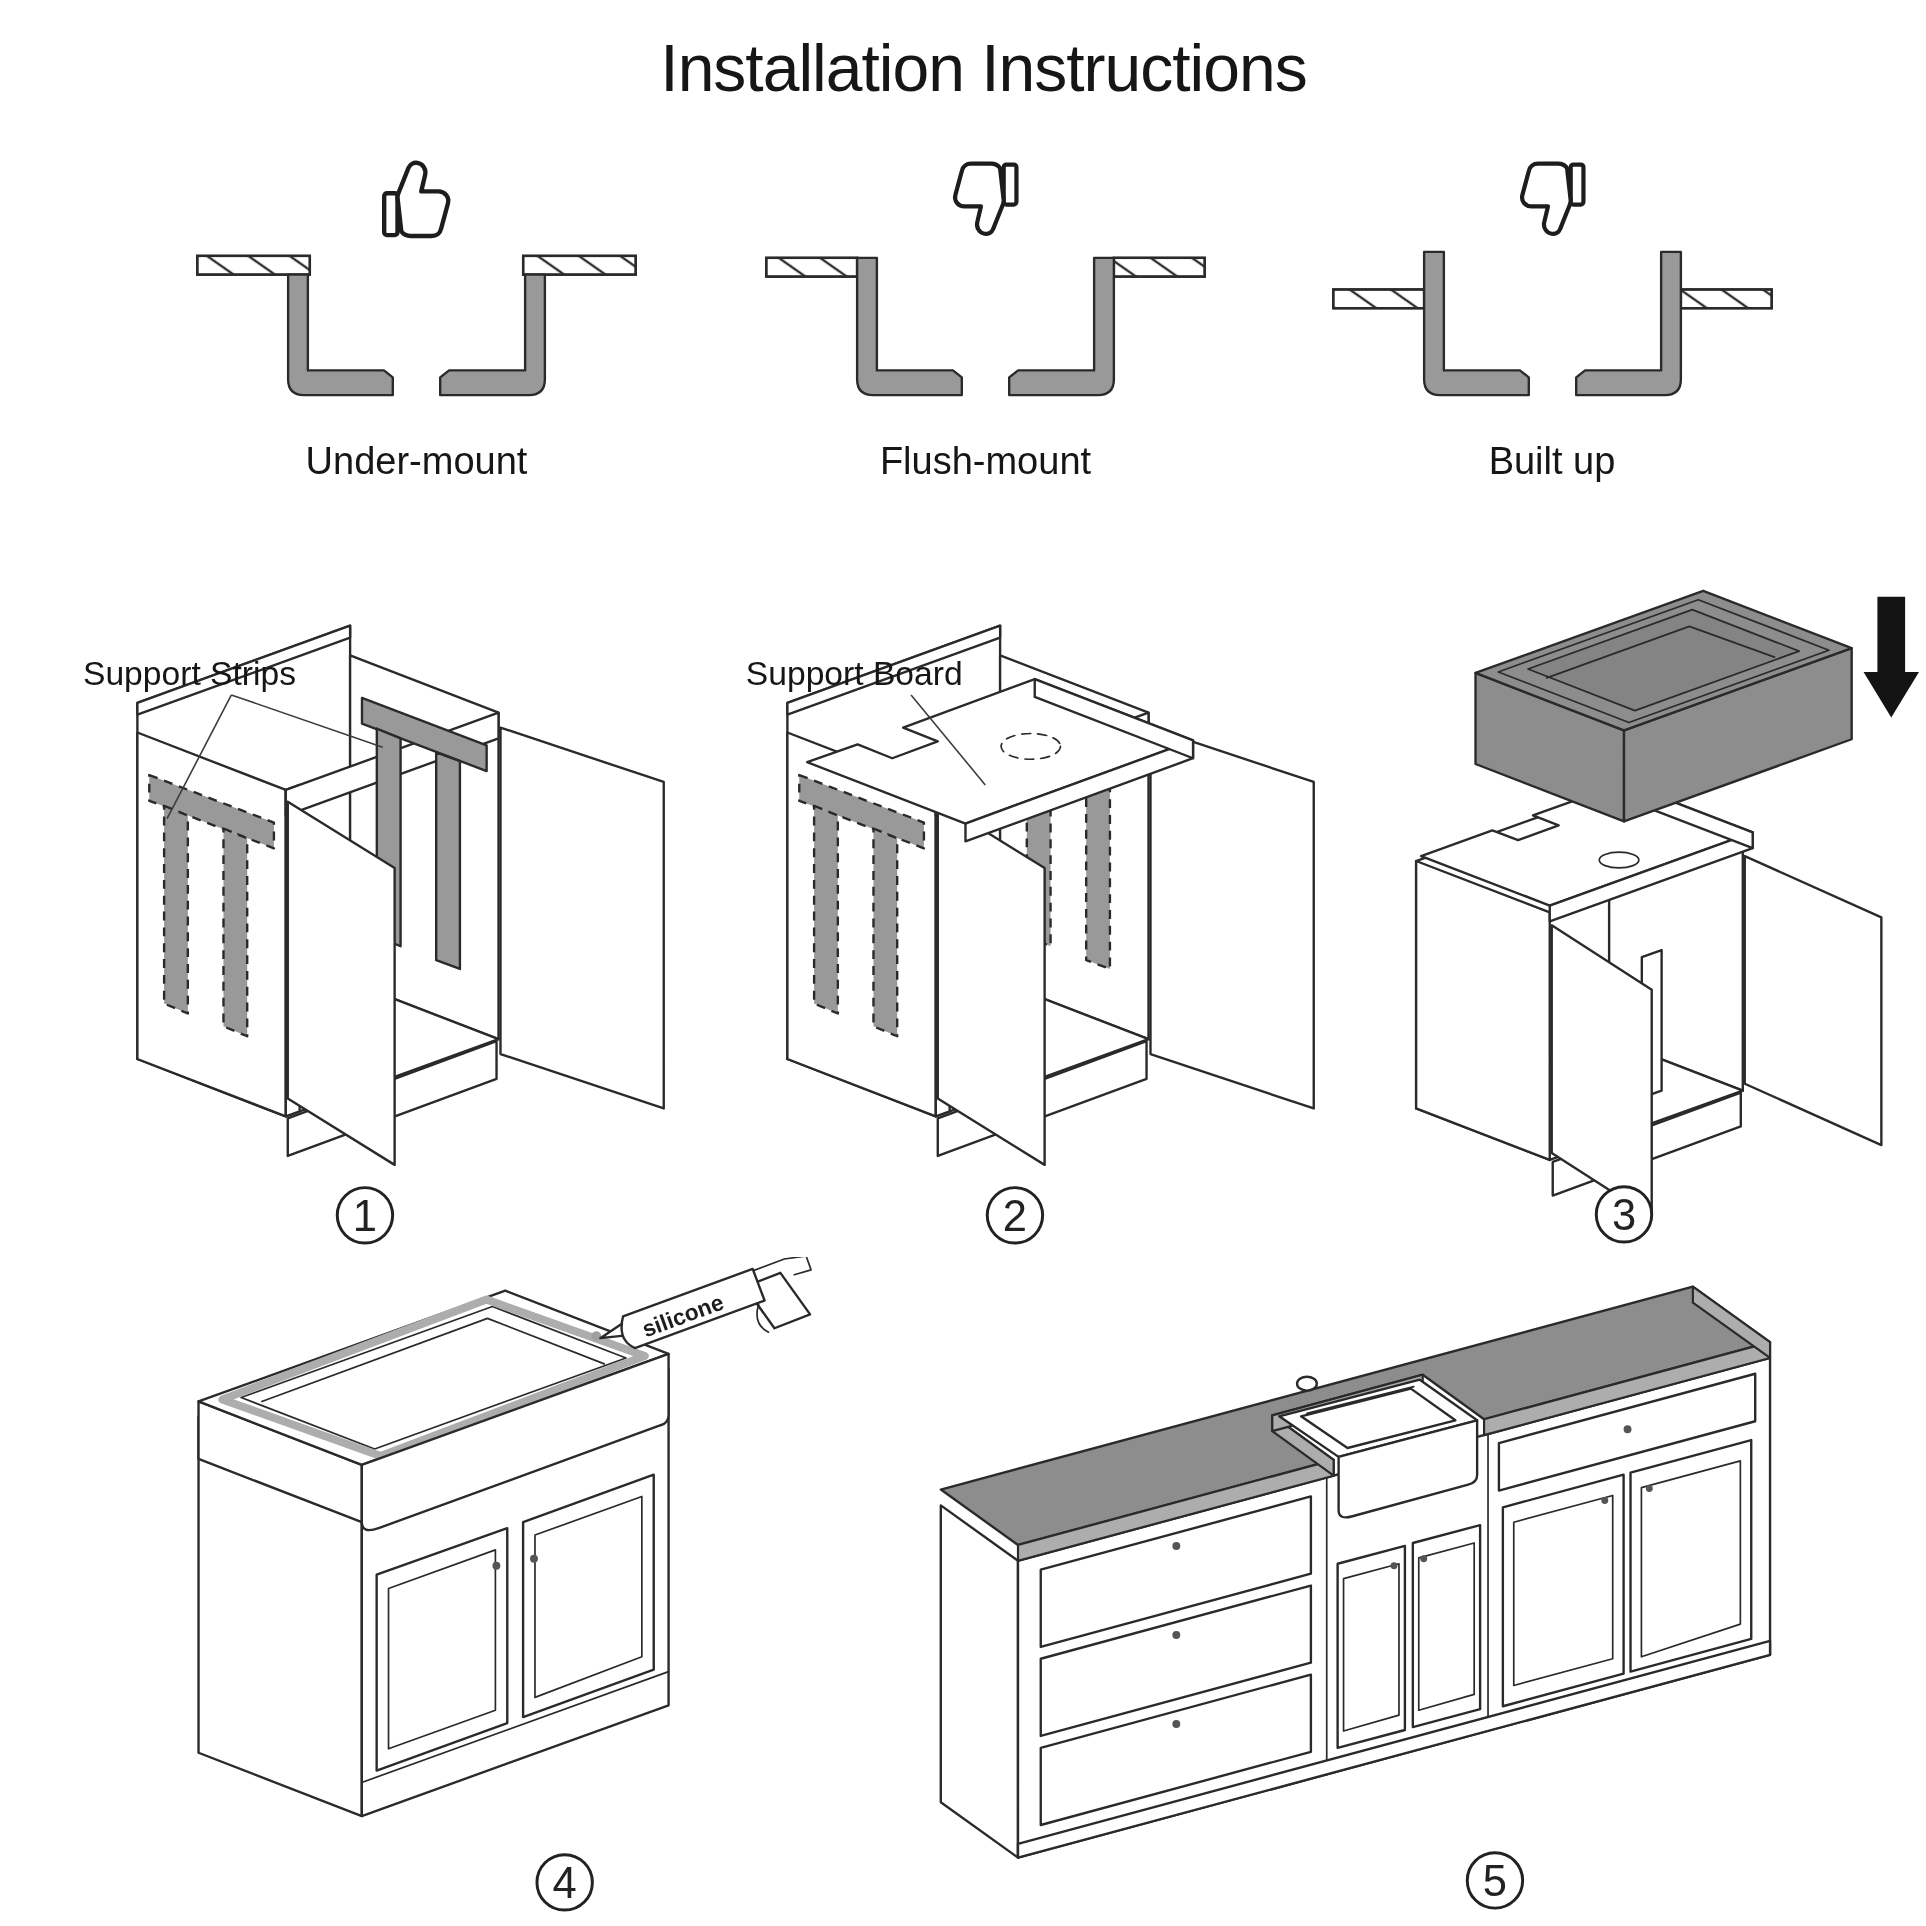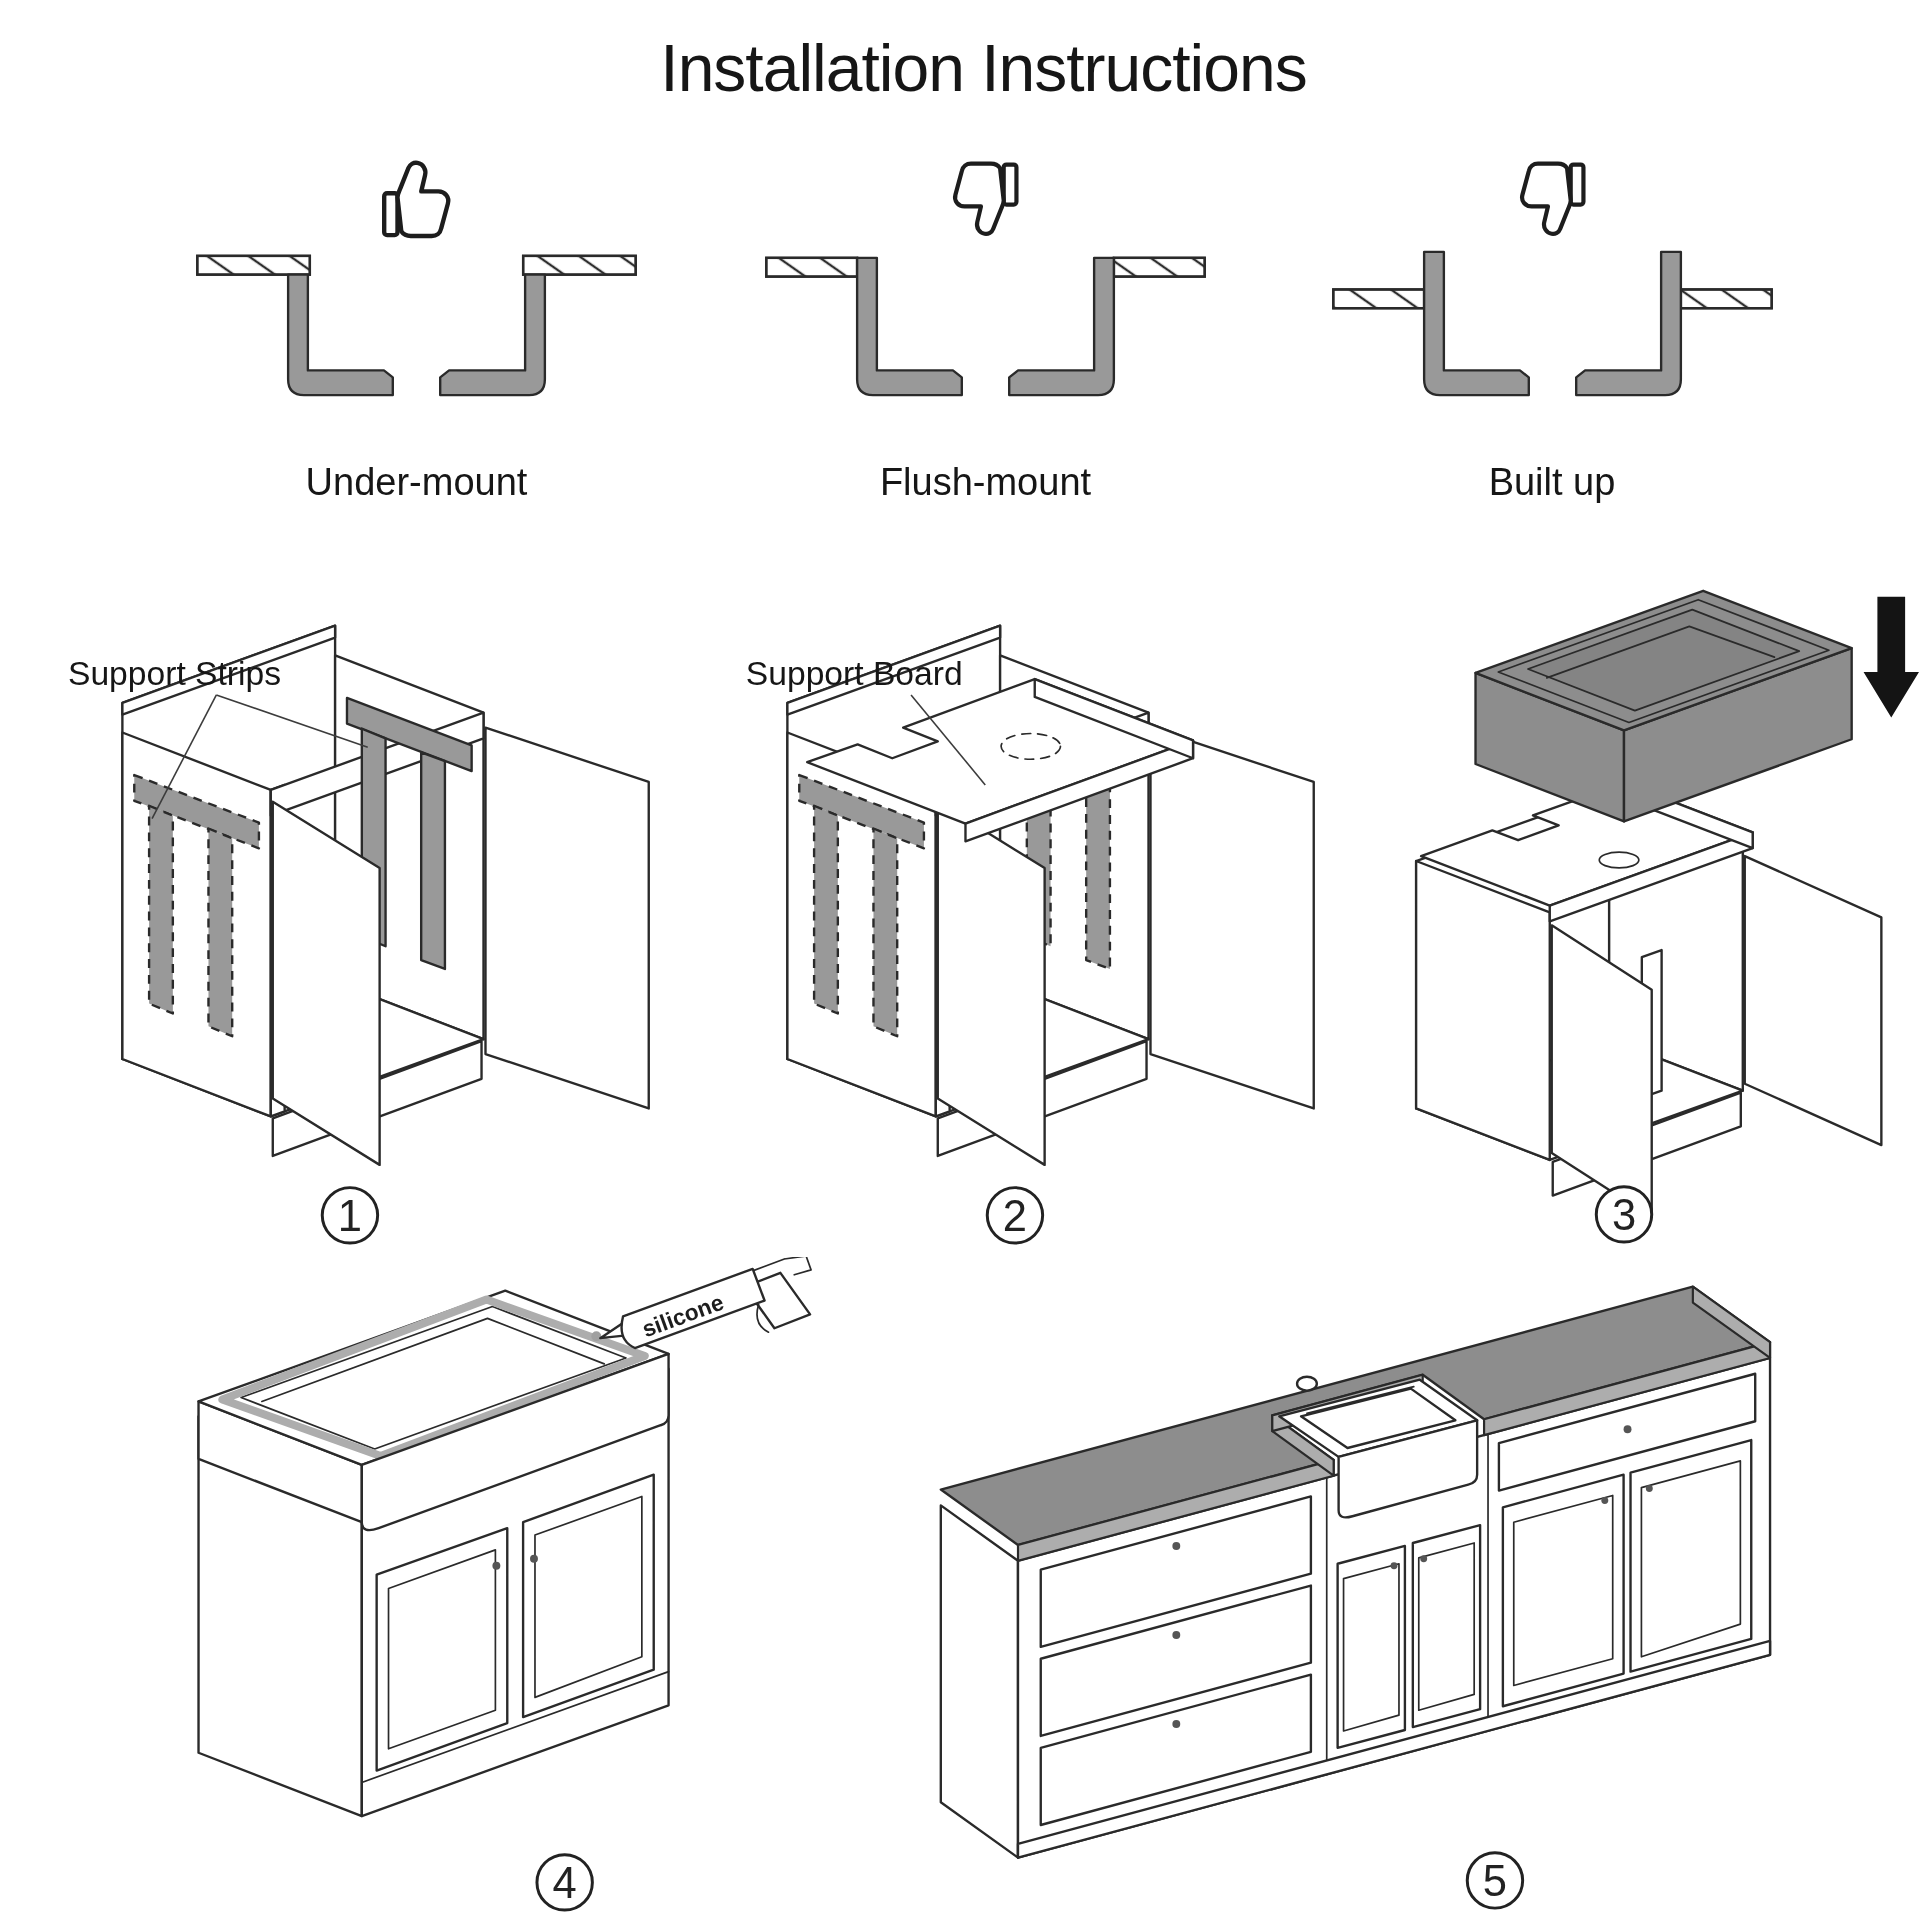--- a/index.html
+++ b/index.html
@@ -3,21 +3,21 @@
 <meta charset="utf-8">
 <style>
   html,body{margin:0;padding:0;background:#ffffff;}
   body{width:1927px;height:1927px;font-family:"Liberation Sans",sans-serif;}
   .canvas{position:relative;width:1927px;height:1927px;background:#fff;overflow:hidden;}
   .page-title{position:absolute;top:30px;left:0;width:100%;margin:0;text-align:center;
     font-size:66px;font-weight:500;letter-spacing:-1px;color:var(--text,#161616);padding-left:20px;}
   .mount{position:absolute;display:flex;flex-direction:column;align-items:center;margin:0;}
   .mount svg{display:block;}
   .mount .thumb-wrap{height:99px;display:flex;align-items:flex-end;justify-content:center;}
-  .mount figcaption{margin-top:57px;font-size:38px;color:var(--text,#161616);}
+  .mount figcaption{margin-top:36px;font-size:38px;color:var(--text,#161616);}
   .step{position:absolute;}
   
   .o{fill:#ffffff;stroke:var(--line,#2a2a2a);stroke-width:2.4;stroke-linejoin:round;stroke-linecap:round;}
   .o2{fill:none;stroke:var(--line,#2a2a2a);stroke-width:1.7;stroke-linejoin:round;stroke-linecap:round;}
   .gf{fill:var(--gray-fill,#999999);stroke:var(--line,#2a2a2a);stroke-width:2.4;stroke-linejoin:round;}
   .gm{fill:var(--gray-mid,#8d8d8d);stroke:var(--line,#2a2a2a);stroke-width:2.4;stroke-linejoin:round;}
   .gl{fill:var(--gray-light,#adadad);stroke:var(--line,#2a2a2a);stroke-width:2.2;stroke-linejoin:round;}
   .bead{fill:none;stroke:var(--gray-light,#adadad);stroke-width:8;stroke-linejoin:round;}
   .dash{stroke-dasharray:9 7;}
   .ld{fill:none;stroke:#3c3c3c;stroke-width:1.6;}
@@ -113,21 +113,21 @@
         <rect x="360" y="12" width="92" height="19" fill="url(#hB)" stroke="#2a2a2a" stroke-width="2.4"></rect>
       </g>
       <g>
         <path class="gf" d="M100,12 L120,12 L120,126 L197,126 L206,133 L206,151 L116,151 Q100,151 100,135 Z"></path>
         <path class="gf" d="M360,12 L340,12 L340,126 L263,126 L254,133 L254,151 L344,151 Q360,151 360,135 Z"></path>
       </g>
     </svg>
     <figcaption>Flush-mount</figcaption>
   </figure>
 
-  <div class="step" style="left:23px;top:594px;">
+  <div class="step" style="left:38px;top:594px;">
     <svg width="644" height="653" viewBox="0 0 650 660">
       <g transform="translate(0,-35)">
         <polygon class="o" points="100,145 315,67 315,427 100,505"></polygon>
         <polygon class="o" points="100,145 315,67 315,79 100,157"></polygon>
         <polygon class="o" points="315,97 465,155 465,485 315,427"></polygon>
         <polygon class="o" points="100,505 315,427 465,485 250,563"></polygon>
         <polygon class="o" points="100,175 250,233 250,563 100,505"></polygon>
         <polygon class="o" points="250,233 264,228 264,558 250,563"></polygon>
         <polygon class="o" points="250,233 465,155 465,181 250,259"></polygon>
         <polygon class="o" points="252,565 463,487 463,525 252,603"></polygon>

